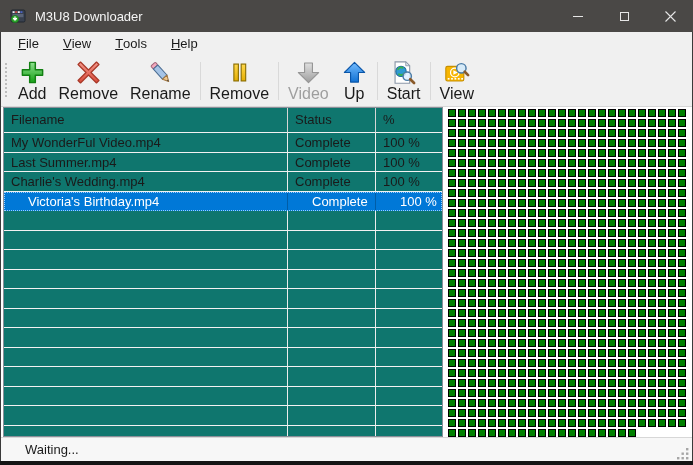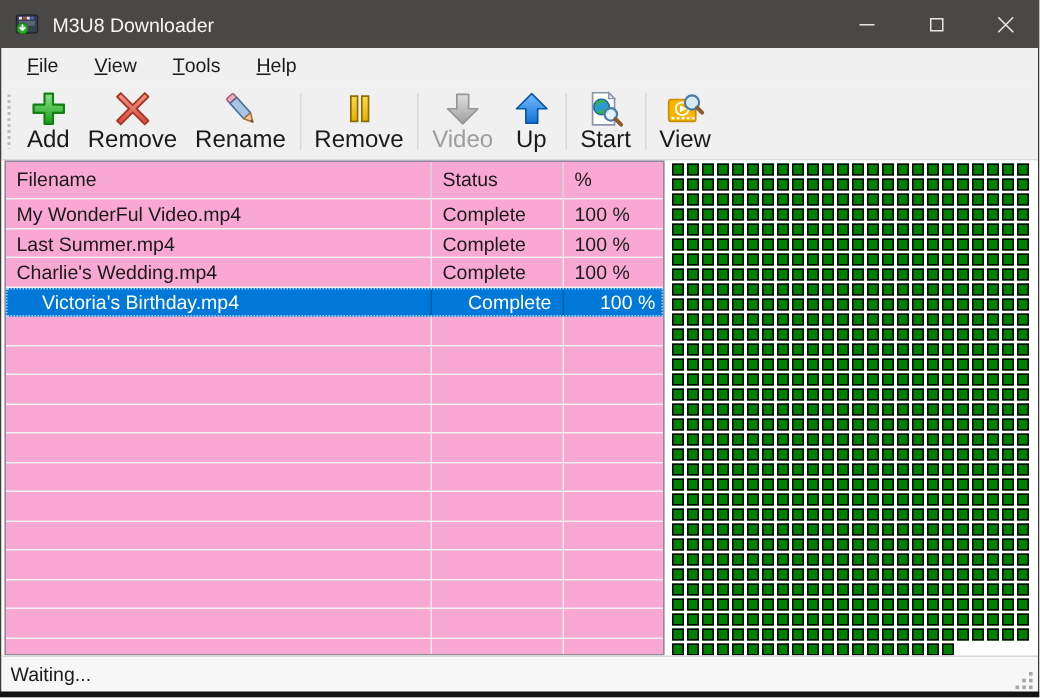--- a/index.html
+++ b/index.html
@@ -48,21 +48,21 @@
   .tool-btn .tool-icon svg{ width:27px; height:27px; display:block; }
   .tool-btn .tool-label{ margin-top:1px; line-height:14px; white-space:nowrap; }
   .tool-btn.disabled .tool-label{ color:#9e9e9e; }
   
   .content{
     position:absolute; left:1px; right:1px; top:106px; height:331px;
     background:#ffffff; border-top:1px solid #d7d7d7;
   }
   .listview{
     position:absolute; left:2px; top:0px; width:440px; height:330px;
-    border:1px solid #8a8f99; background:#f9a8d4; overflow:hidden;
+    border:1px solid #8a8f99; background:#0f766e; overflow:hidden;
     font-size:13px; color:#1a1a1a;
   }
   .lv-header,.lv-row{ display:grid; grid-template-columns:284px 88px 1fr; }
   .lv-header{ height:25px; line-height:24px; }
   .lv-header .lv-hcell{ padding-left:7px; border-right:1px solid #d5d5d5; border-bottom:1px solid #f2f2f2; overflow:hidden; white-space:nowrap; }
   .lv-header .lv-hcell:last-child{ border-right:none; }
   .lv-row{ height:19.5px; line-height:19.5px; }
   .lv-cell{ padding-left:7px; border-right:1px solid #ececec; border-bottom:1px solid #f2f2f2; overflow:hidden; white-space:nowrap; }
   .lv-cell:last-child{ border-right:none; }
   .lv-row.selected{ background:var(--accent,#0078d7); color:#fff; outline:1px dotted #9ad1ff; outline-offset:-1px; }
@@ -76,21 +76,21 @@
   .seg{
     width:8px; height:8px; border:1px solid #000;
     background:var(--seg,#008000); margin:0 2px 2px 0;
   }
   
   .statusbar{
     position:absolute; left:1px; right:1px; top:437px; height:24px;
     background:#f7f7f7; border-top:1px solid #d7d7d7;
     display:flex; align-items:center; font-size:13px; color:#1a1a1a;
   }
-  .statusbar .status-text{ padding-left:6px; }
+  .statusbar .status-text{ padding-left:24px; }
   .size-grip{ margin-left:auto; margin-right:2px; margin-top:6px; align-self:flex-end; }
   .bottom-band{ position:absolute; left:0; right:0; bottom:0; height:4px; background:#141414; }
 </style>
 </head>
 <body>
 
 <div class="window">
 
   <div class="titlebar">
     <span class="app-icon">

